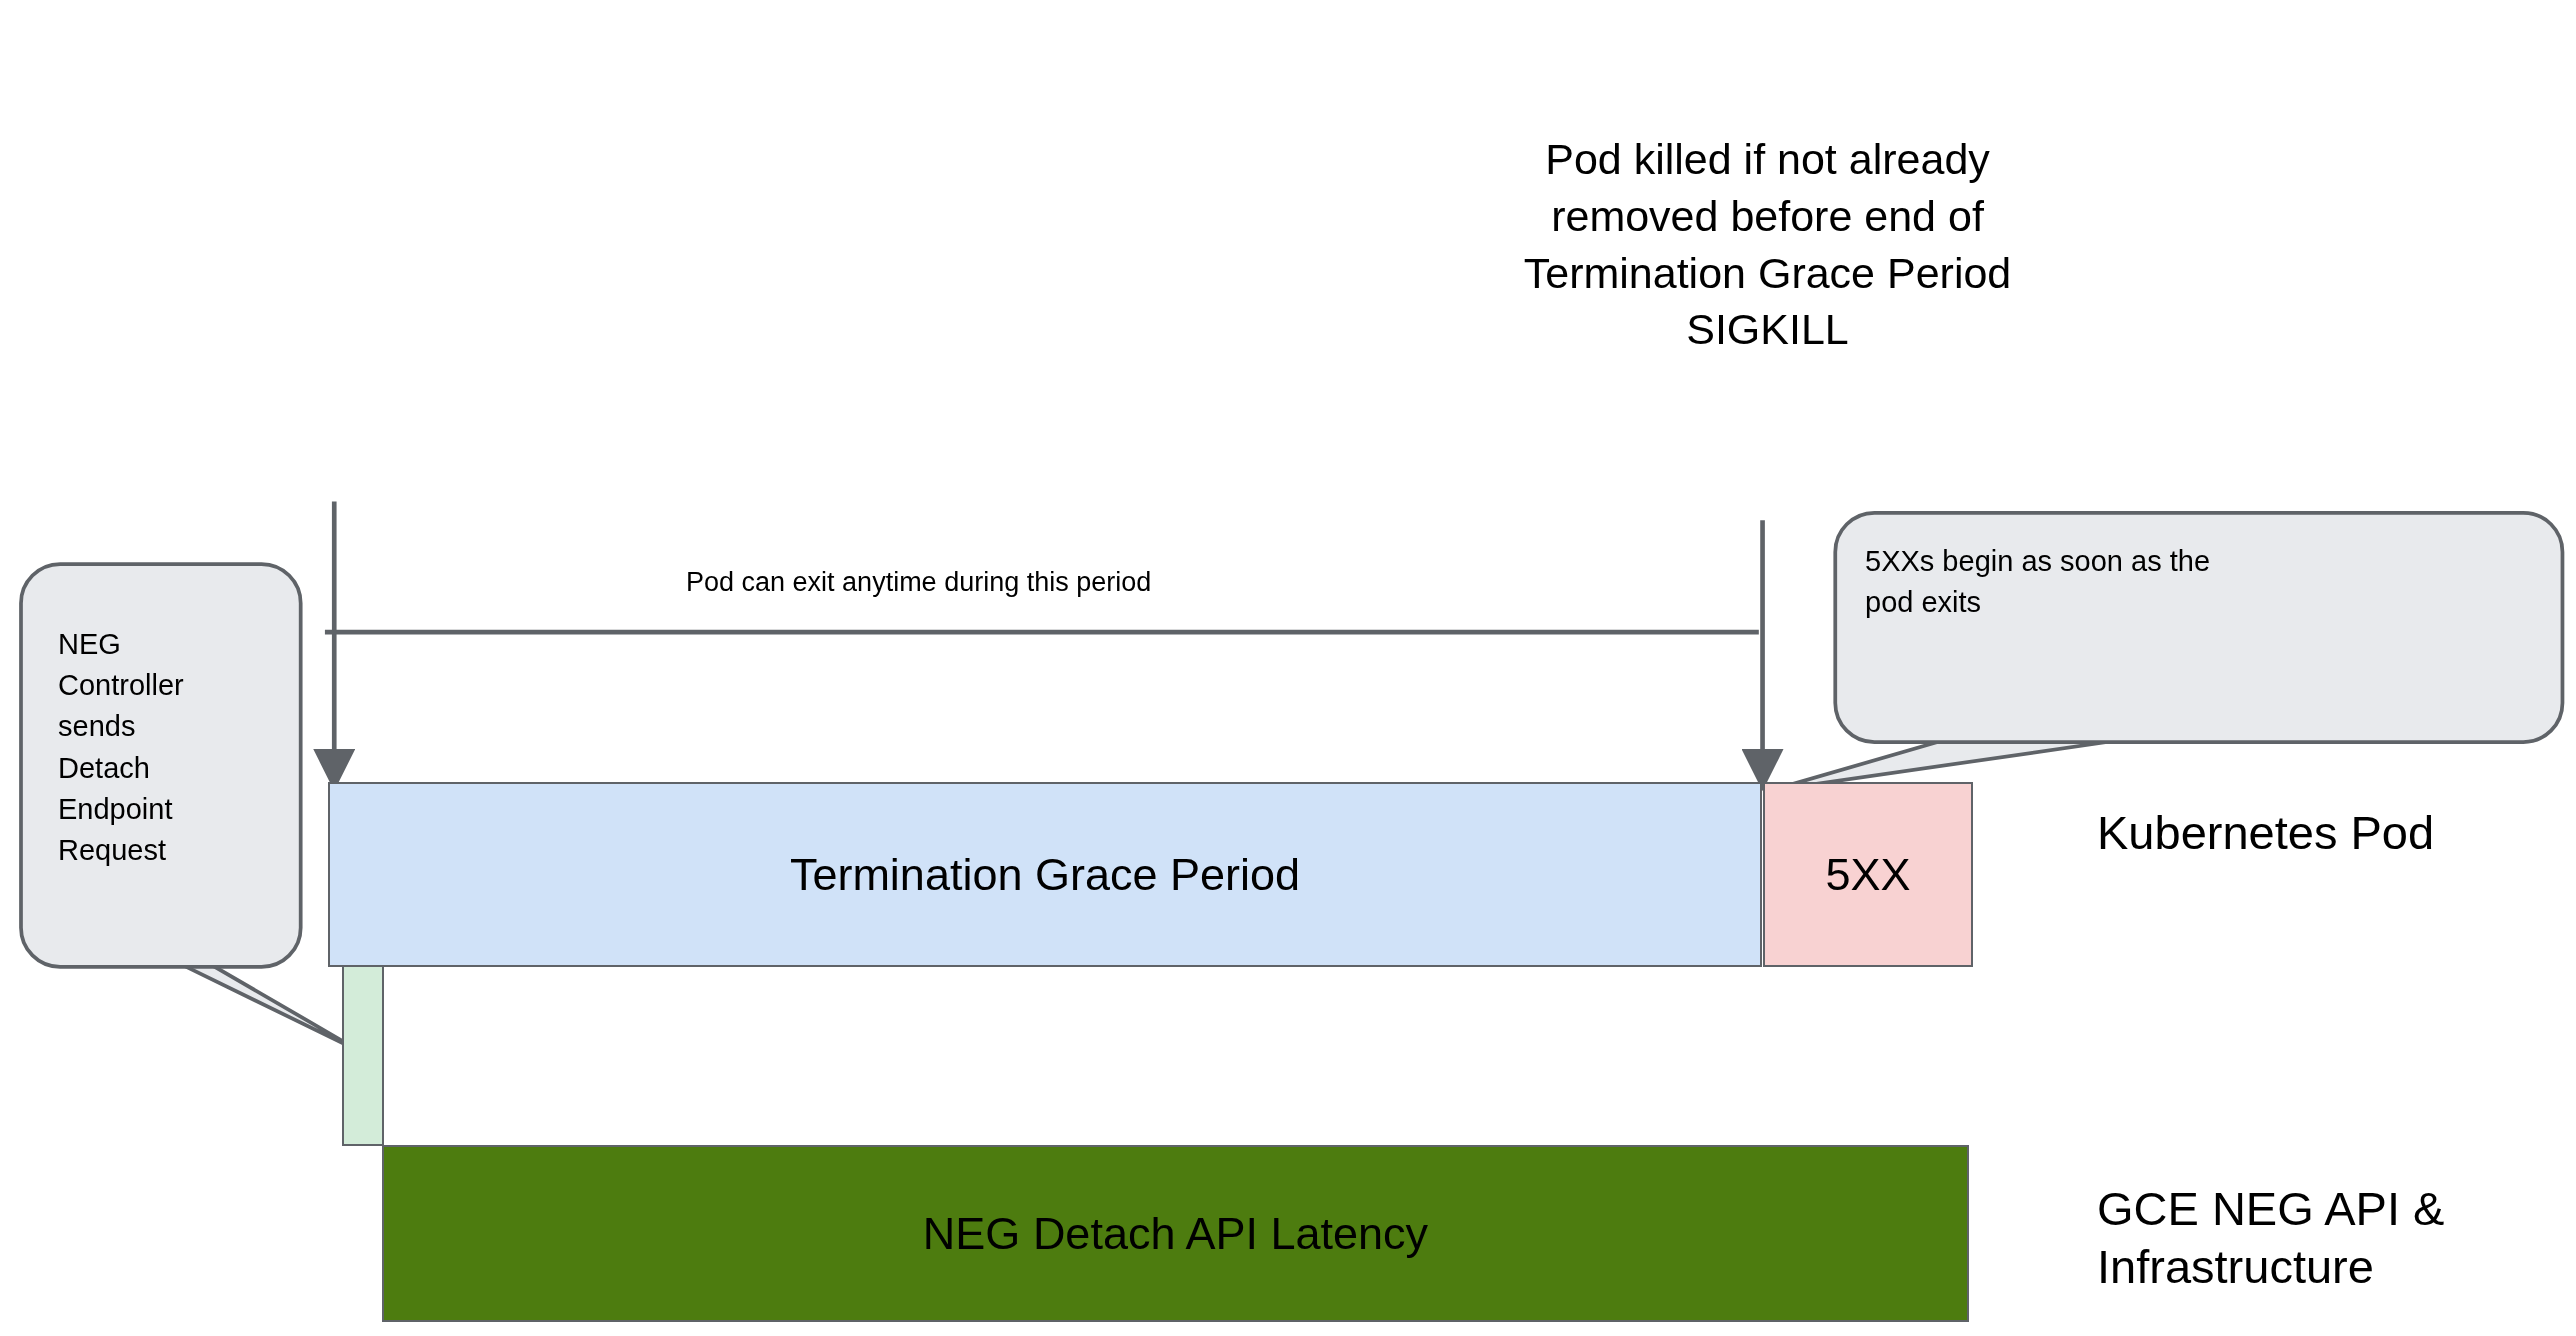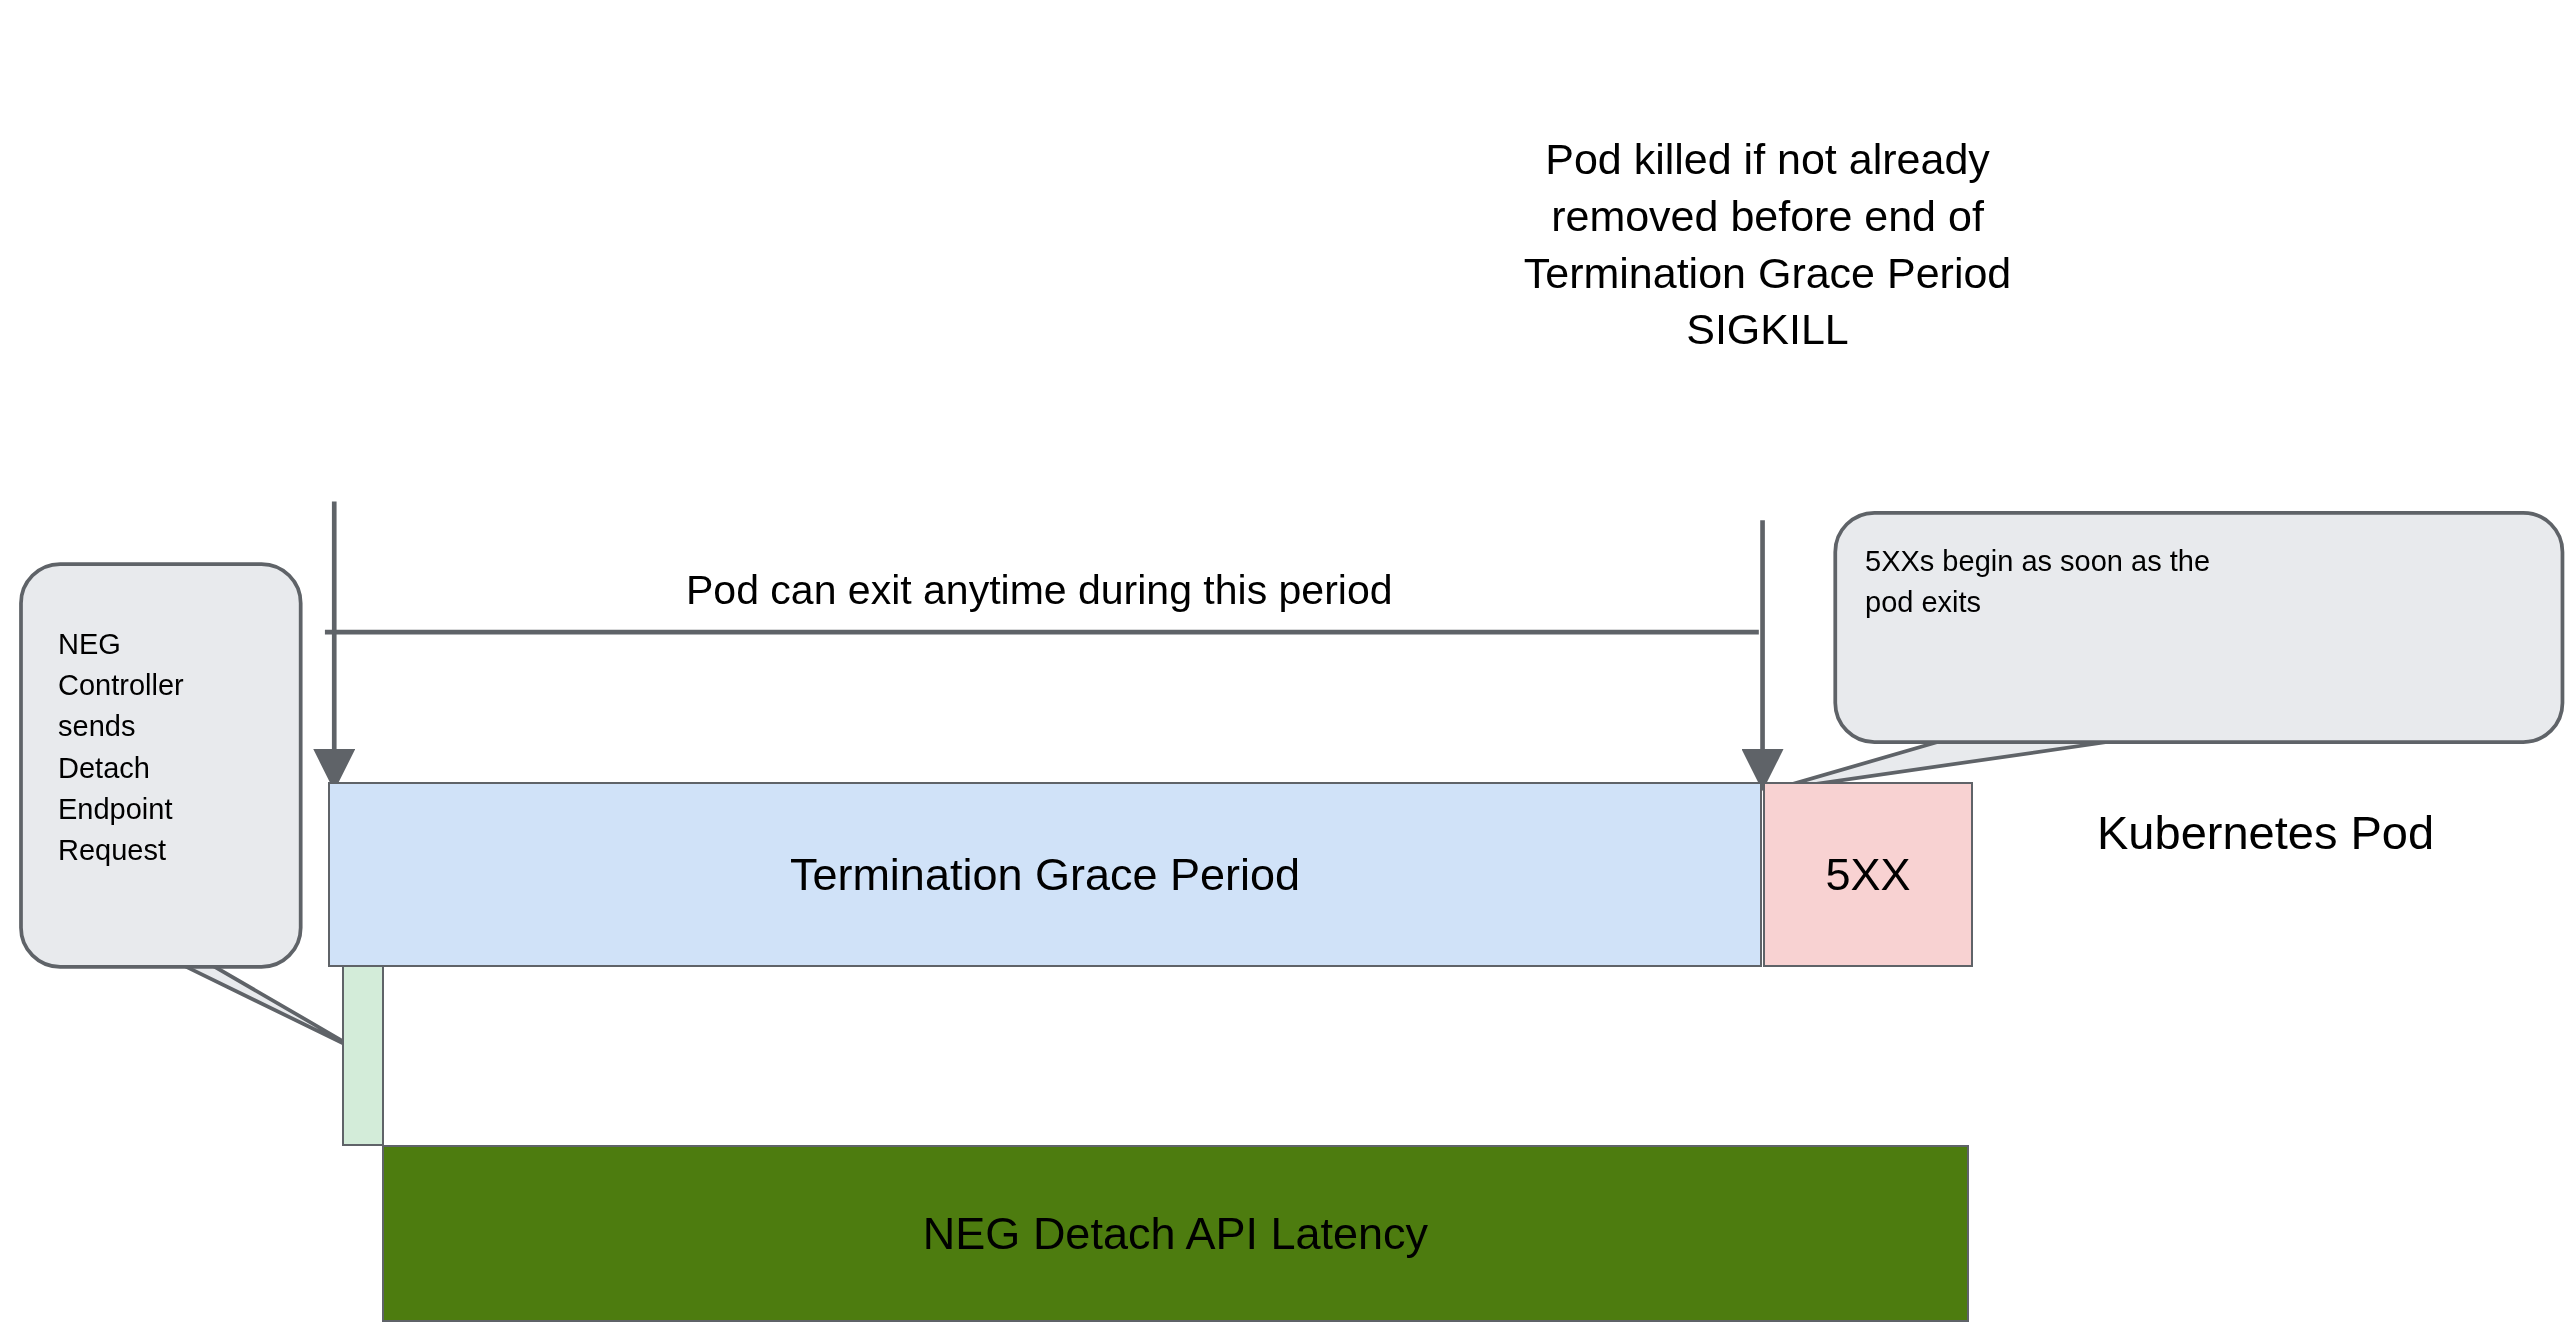--- a/index.html
+++ b/index.html
@@ -47,21 +47,21 @@
     font-size: 45px;
     color: #000000;
   }
   #bar-grace  { left: 328px;  top: 782px;  width: 1434px; height: 185px; background: #d0e2f8; }
   #bar-5xx    { left: 1763px; top: 782px;  width: 210px;  height: 185px; background: #f8d2d2; }
   #bar-neg    { left: 342px;  top: 965px; width: 42px;   height: 181px; background: #d3ecd9; }
   #bar-detach { left: 382px;  top: 1145px; width: 1587px; height: 177px; background: #4d7c0f; }
 
   .period-label {
     position: absolute;
-    font-size: 41px;
+    font-size: 27px;
     color: #000000;
     white-space: nowrap;
   }
   #period-label-exit { left: 686px; top: 567px; }
 
   .lane-label {
     position: absolute;
     font-size: 47px;
     line-height: 1.24;
     color: #000000;
@@ -136,15 +136,17 @@
     <span></span>
   </div>
 
   <div class="bar" id="bar-detach">
     <span>NEG Detach API Latency</span>
   </div>
 
   <div class="lane-label" id="lane-label-pod">Kubernetes Pod</div>
 
 
+  <div class="lane-label" id="lane-label-gce">GCE NEG API &amp;
+Infrastructure</div>
 
 </div>
 
 
 </body></html>

